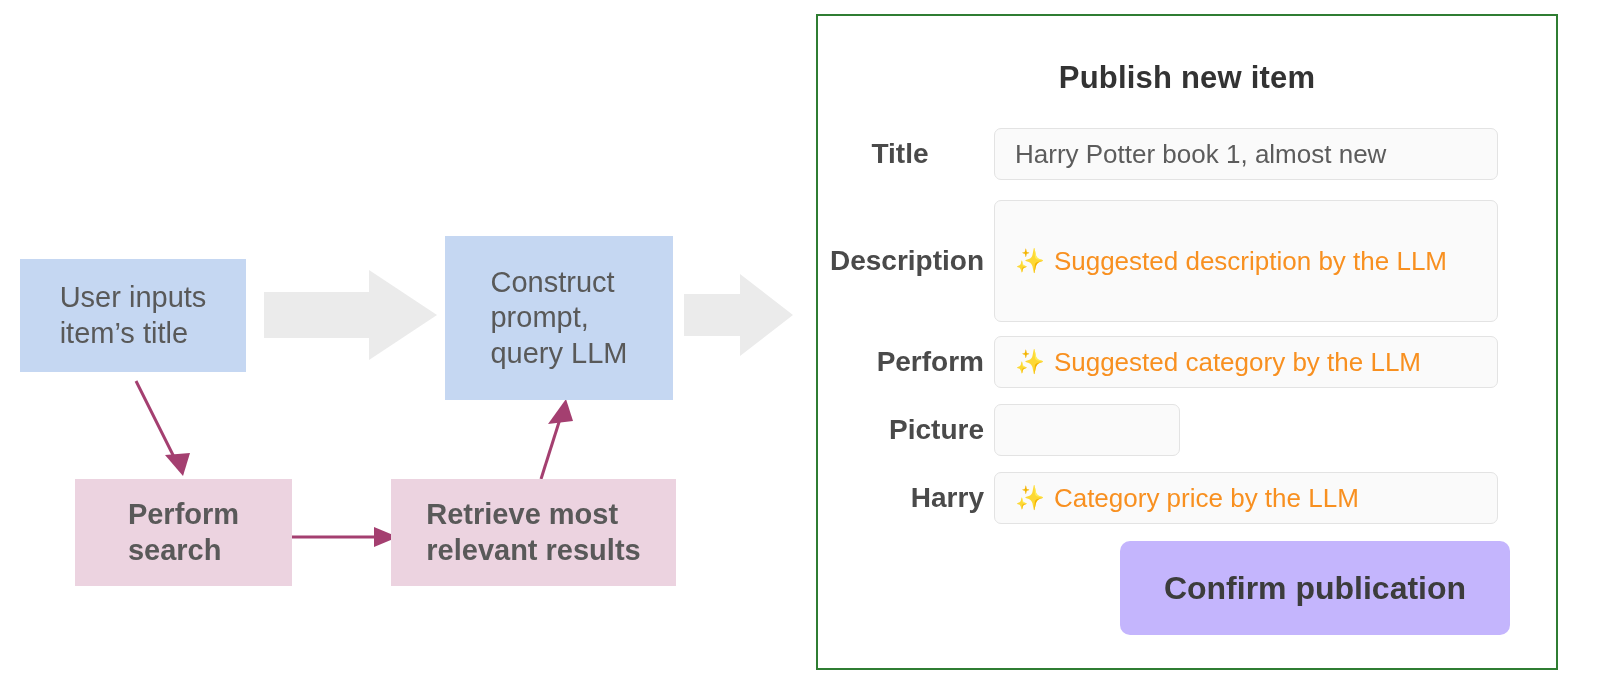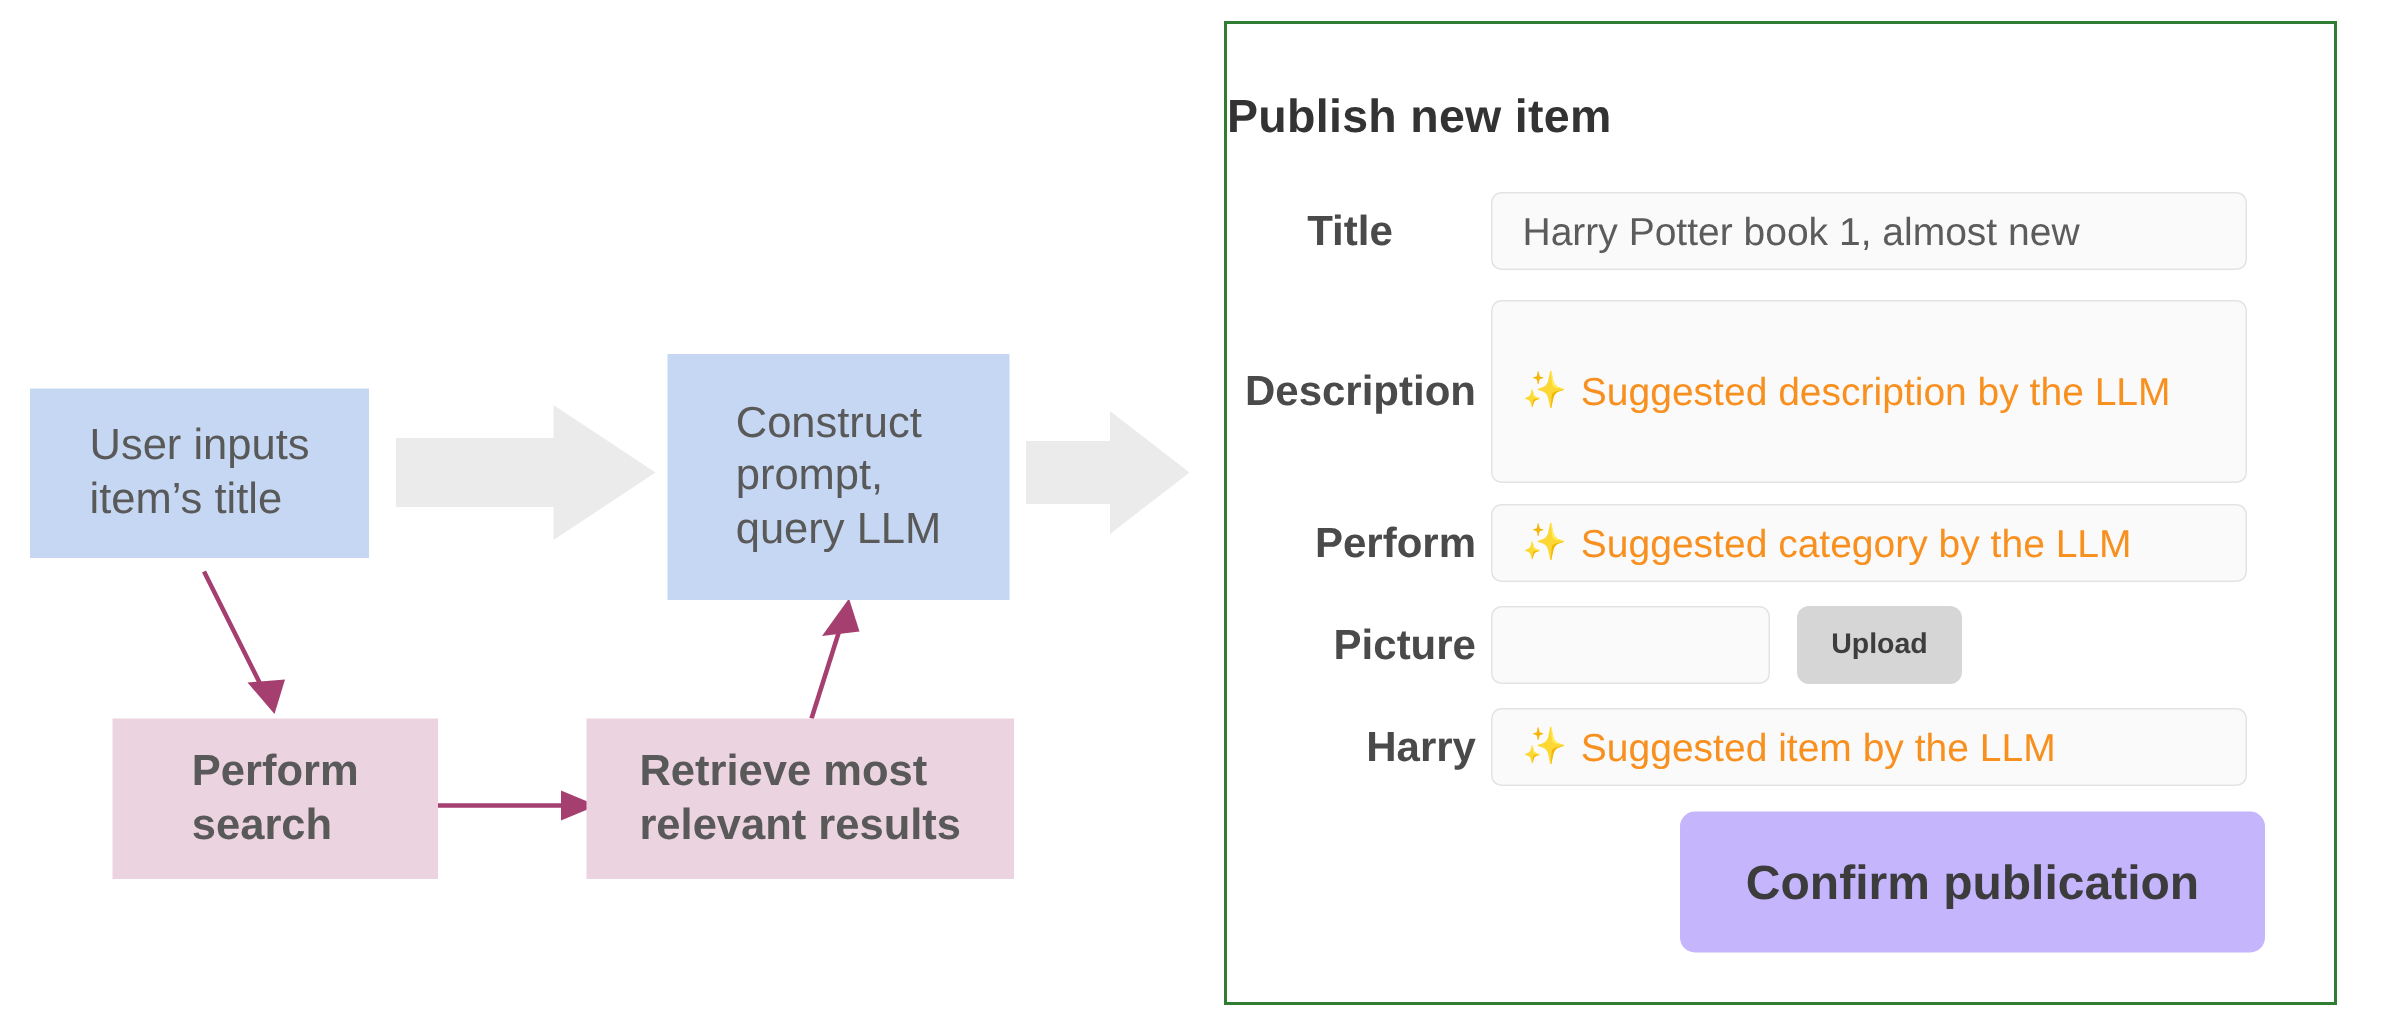--- a/index.html
+++ b/index.html
@@ -56,20 +56,21 @@
     height: 656px;
     border: 2px solid #2f7d32;
     background: #ffffff;
     box-sizing: border-box;
   }
   #panel-title {
     position: absolute;
     left: 0;
     top: 44px;
     width: 100%;
+    text-align: center;
     font-size: 31px;
     font-weight: bold;
     color: #333333;
     letter-spacing: .2px;
   }
   .form-row {
     position: absolute;
     display: flex;
     align-items: flex-start;
   }
@@ -210,29 +211,26 @@
       <span>Suggested category by the LLM</span>
     </div>
   </div>
 
   <div class="form-row" style="left:816px; top:404px; width:700px;">
     <div class="form-label" style="line-height:52px;">Picture</div>
     <div class="field" style="width:186px; height:52px;">
       <span></span>
     </div>
   </div>
-  <div id="upload-btn">
-    <span>Upload</span>
-  </div>
 
   <div class="form-row" style="left:816px; top:472px; width:700px;">
     <div class="form-label" style="line-height:52px;">Harry</div>
     <div class="field suggestion" style="width:504px; height:52px;">
       <span class="sparkle">✨</span>
-      <span>Suggested item by the LLM</span>
+      <span>Category price by the LLM</span>
     </div>
   </div>
 
   <div id="confirm-btn">
     <span>Confirm publication</span>
   </div>
 
 </div>
 
 </body></html>

